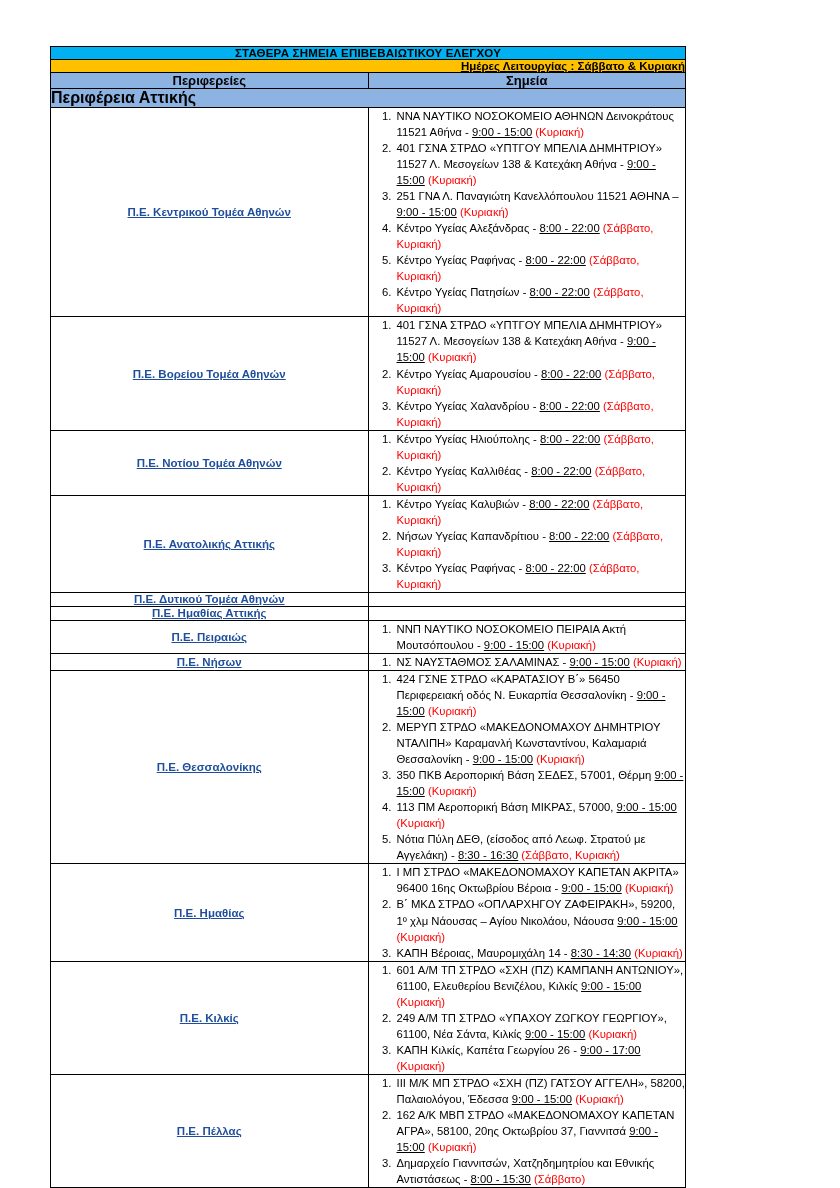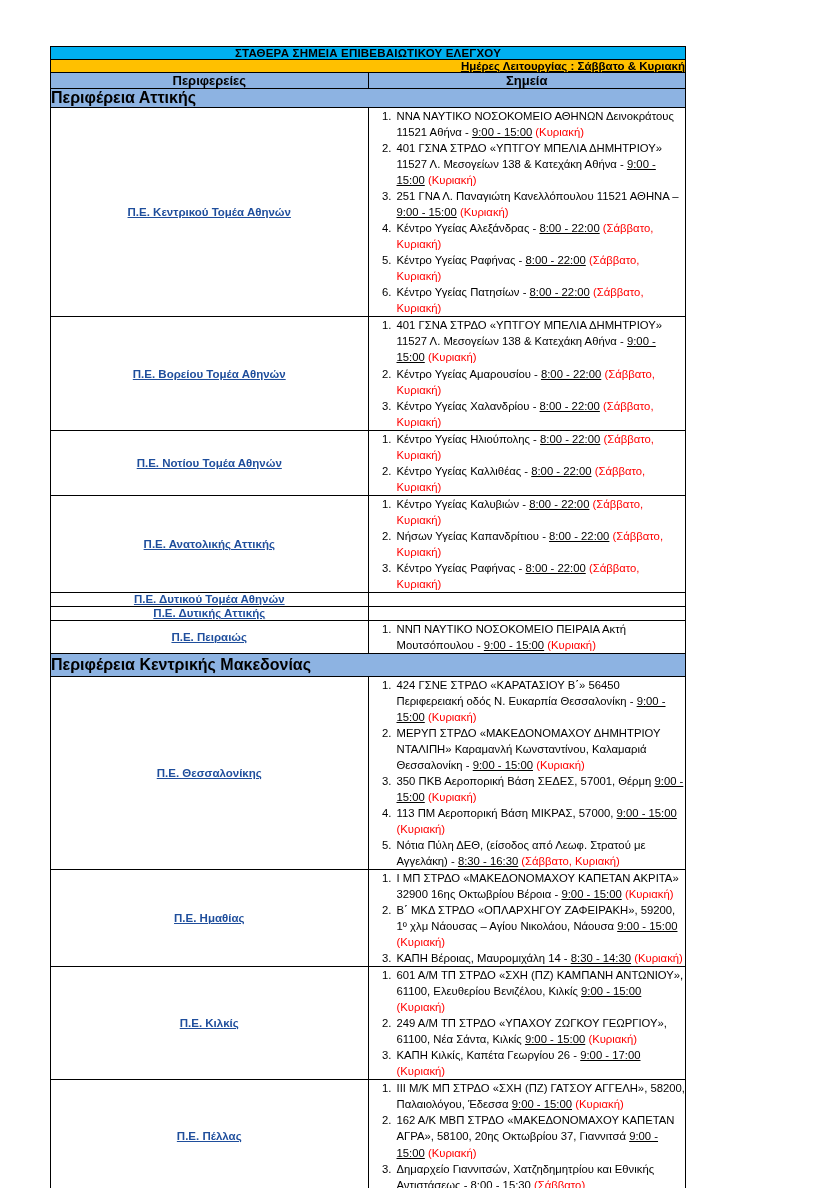--- a/index.html
+++ b/index.html
@@ -165,56 +165,61 @@
           </ol>
         </td>
       </tr>
 
       <tr class="empty-row">
         <td class="pe-name"><span class="u">Π.Ε. Δυτικού Τομέα Αθηνών</span></td>
         <td class="items"></td>
       </tr>
 
       <tr class="empty-row">
-        <td class="pe-name"><span class="u">Π.Ε. Δυτικής Αττικής</span></td>
+        <td class="pe-name"><span class="u">Π.Ε. Ημαθίας Αττικής</span></td>
         <td class="items"></td>
       </tr>
 
       <tr>
         <td class="pe-name"><span class="u">Π.Ε. Πειραιώς</span></td>
         <td class="items">
           <ol class="items-list">
             <li><span>ΝΝΠ ΝΑΥΤΙΚΟ ΝΟΣΟΚΟΜΕΙΟ ΠΕΙΡΑΙΑ Ακτή Μουτσόπουλου - </span><span class="u">9:00 - 15:00</span> <span class="red">(Κυριακή)</span></li>
           </ol>
         </td>
       </tr>
 
-
-      <tr>
-        <td class="region-header two-line" colspan="2">Περιφέρεια Κεντρικής Μακεδονίας</td>
-      </tr>
+      <tr>
+        <td class="pe-name"><span class="u">Π.Ε. Νήσων</span></td>
+        <td class="items">
+          <ol class="items-list">
+            <li><span>ΝΣ ΝΑΥΣΤΑΘΜΟΣ ΣΑΛΑΜΙΝΑΣ - </span><span class="u">9:00 - 15:00</span> <span class="red">(Κυριακή)</span></li>
+          </ol>
+        </td>
+      </tr>
+
 
       <tr>
         <td class="pe-name"><span class="u">Π.Ε. Θεσσαλονίκης</span></td>
         <td class="items">
           <ol class="items-list">
             <li><span>424 ΓΣΝΕ ΣΤΡΔΟ «ΚΑΡΑΤΑΣΙΟΥ Β΄» 56450 Περιφερειακή οδός Ν. Ευκαρπία Θεσσαλονίκη - </span><span class="u">9:00 - 15:00</span> <span class="red">(Κυριακή)</span></li>
             <li><span>ΜΕΡΥΠ ΣΤΡΔΟ «ΜΑΚΕΔΟΝΟΜΑΧΟΥ ΔΗΜΗΤΡΙΟΥ ΝΤΑΛΙΠΗ» Καραμανλή Κωνσταντίνου, Καλαμαριά Θεσσαλονίκη - </span><span class="u">9:00 - 15:00</span> <span class="red">(Κυριακή)</span></li>
             <li><span>350 ΠΚΒ Αεροπορική Βάση ΣΕΔΕΣ, 57001, Θέρμη </span><span class="u">9:00 - 15:00</span> <span class="red">(Κυριακή)</span></li>
             <li><span>113 ΠΜ Αεροπορική Βάση ΜΙΚΡΑΣ, 57000, </span><span class="u">9:00 - 15:00</span> <span class="red">(Κυριακή)</span></li>
             <li><span>Νότια Πύλη ΔΕΘ, (είσοδος από Λεωφ. Στρατού με Αγγελάκη) - </span><span class="u">8:30 - 16:30</span> <span class="red">(Σάββατο, Κυριακή)</span></li>
           </ol>
         </td>
       </tr>
 
       <tr>
         <td class="pe-name"><span class="u">Π.Ε. Ημαθίας</span></td>
         <td class="items">
           <ol class="items-list">
-            <li><span>Ι ΜΠ ΣΤΡΔΟ «ΜΑΚΕΔΟΝΟΜΑΧΟΥ ΚΑΠΕΤΑΝ ΑΚΡΙΤΑ» 32900 16ης Οκτωβρίου Βέροια - </span><span class="u">9:00 - 15:00</span> <span class="red">(Κυριακή)</span></li>
+            <li><span>Ι ΜΠ ΣΤΡΔΟ «ΜΑΚΕΔΟΝΟΜΑΧΟΥ ΚΑΠΕΤΑΝ ΑΚΡΙΤΑ» 96400 16ης Οκτωβρίου Βέροια - </span><span class="u">9:00 - 15:00</span> <span class="red">(Κυριακή)</span></li>
             <li><span>Β΄ ΜΚΔ ΣΤΡΔΟ «ΟΠΛΑΡΧΗΓΟΥ ΖΑΦΕΙΡΑΚΗ», 59200, 1º χλμ Νάουσας – Αγίου Νικολάου, Νάουσα </span><span class="u">9:00 - 15:00</span> <span class="red">(Κυριακή)</span></li>
             <li><span>ΚΑΠΗ Βέροιας, Μαυρομιχάλη 14 - </span><span class="u">8:30 - 14:30</span> <span class="red">(Κυριακή)</span></li>
           </ol>
         </td>
       </tr>
 
       <tr>
         <td class="pe-name"><span class="u">Π.Ε. Κιλκίς</span></td>
         <td class="items">
           <ol class="items-list">

